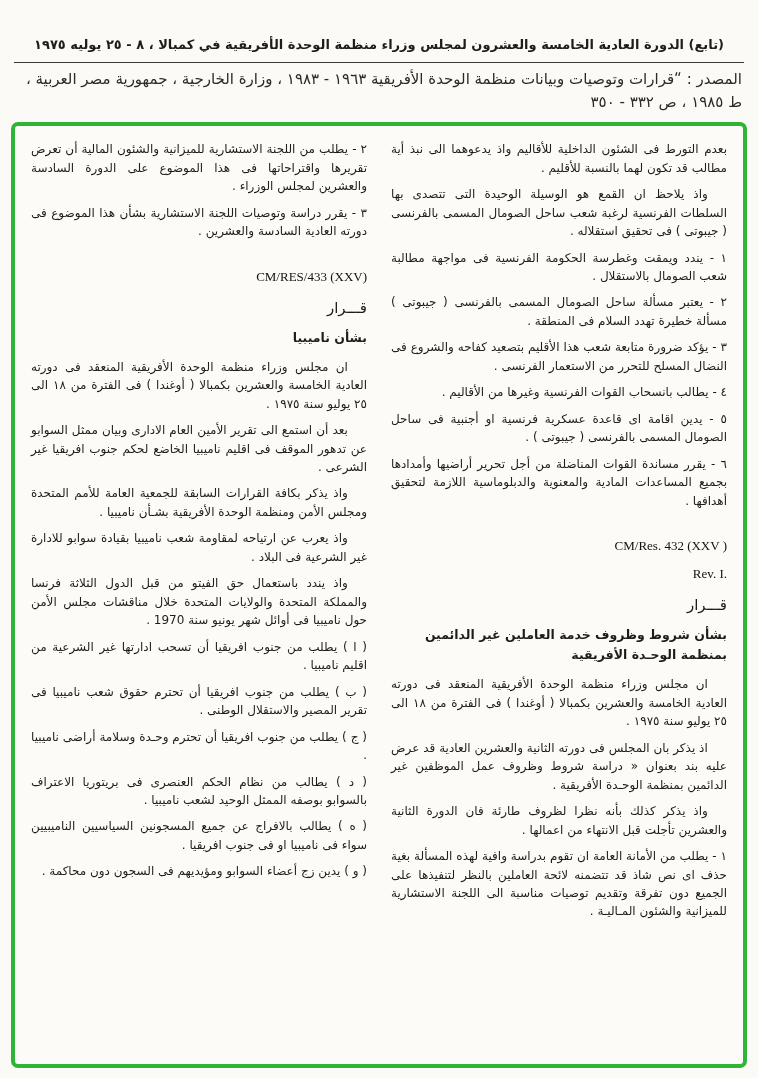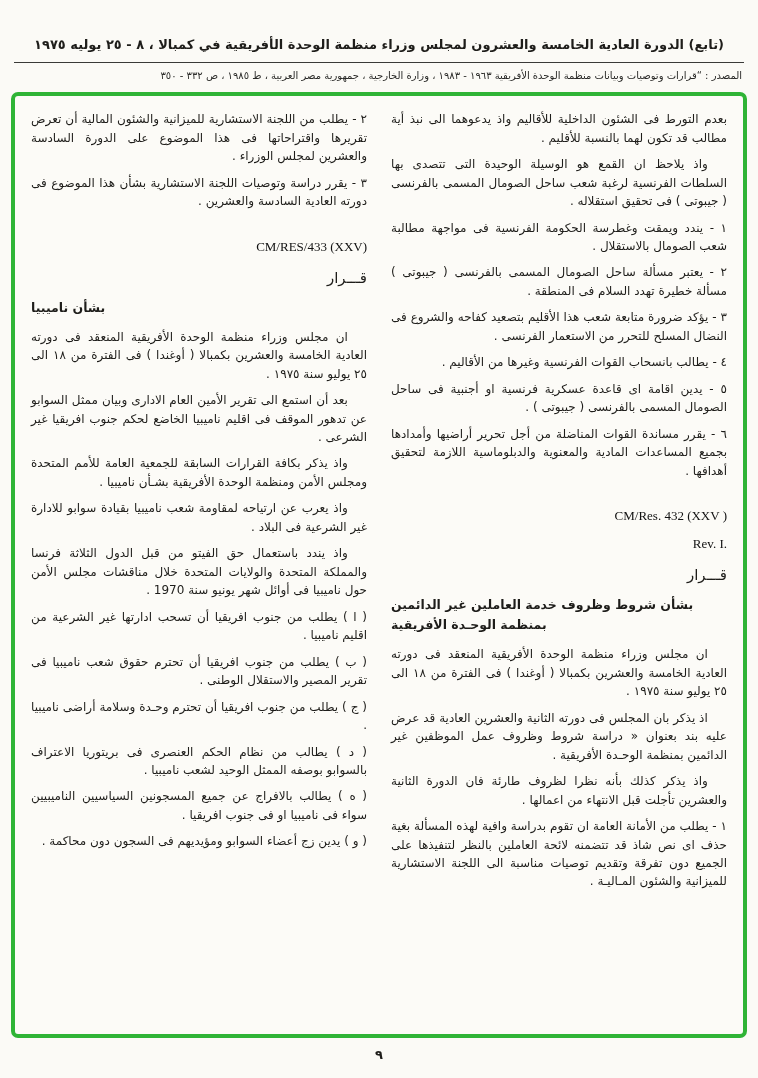--- a/index.html
+++ b/index.html
@@ -11,21 +11,21 @@
   .page{position:relative;width:758px;height:1078px;box-sizing:border-box;}
 
   
   .doc-header{padding-top:36px;}
   .doc-title{
     direction:rtl;text-align:center;font-weight:bold;
     font-size:13px;line-height:1.4;padding:0 18px;letter-spacing:.2px;
   }
   .header-rule{border-top:1.6px solid #3a3a38;margin:8px 14px 5px;}
   .doc-source{
-    direction:rtl;text-align:right;font-size:10px;color:#2a2a28;
+    direction:rtl;text-align:right;font-size:15px;color:#2a2a28;
     padding:0 16px;line-height:1.5;
   }
 
   
   .content-frame{
     margin:9px 11px 0;height:946px;box-sizing:border-box;
     border:4px solid #2fb436;border-radius:7px;
     background:#fcfbf7;
     padding:14px 16px;display:flex;direction:rtl;gap:24px;overflow:hidden;
   }
@@ -40,21 +40,21 @@
     font-family:"Liberation Serif",serif;font-size:13px;color:#111;
     margin:0 0 2px;
   }
   .gap-top{margin-top:26px !important;}
   .rev{margin-bottom:6px !important;}
   .h-qarar{
     margin:10px 0 8px;text-align:right;font-weight:normal;
     font-size:15px;letter-spacing:1px;text-indent:0;
   }
   .h-sub{
-    margin:0 0 10px;text-align:left;font-weight:bold;
+    margin:0 0 10px;text-align:right;font-weight:bold;
     font-size:12.5px;line-height:1.6;text-indent:0;
   }
 
   
   .page-footer{margin-top:9px;text-align:center;}
   .page-number{font-weight:bold;font-size:13px;}
 </style>
 </head>
 <body>
 

